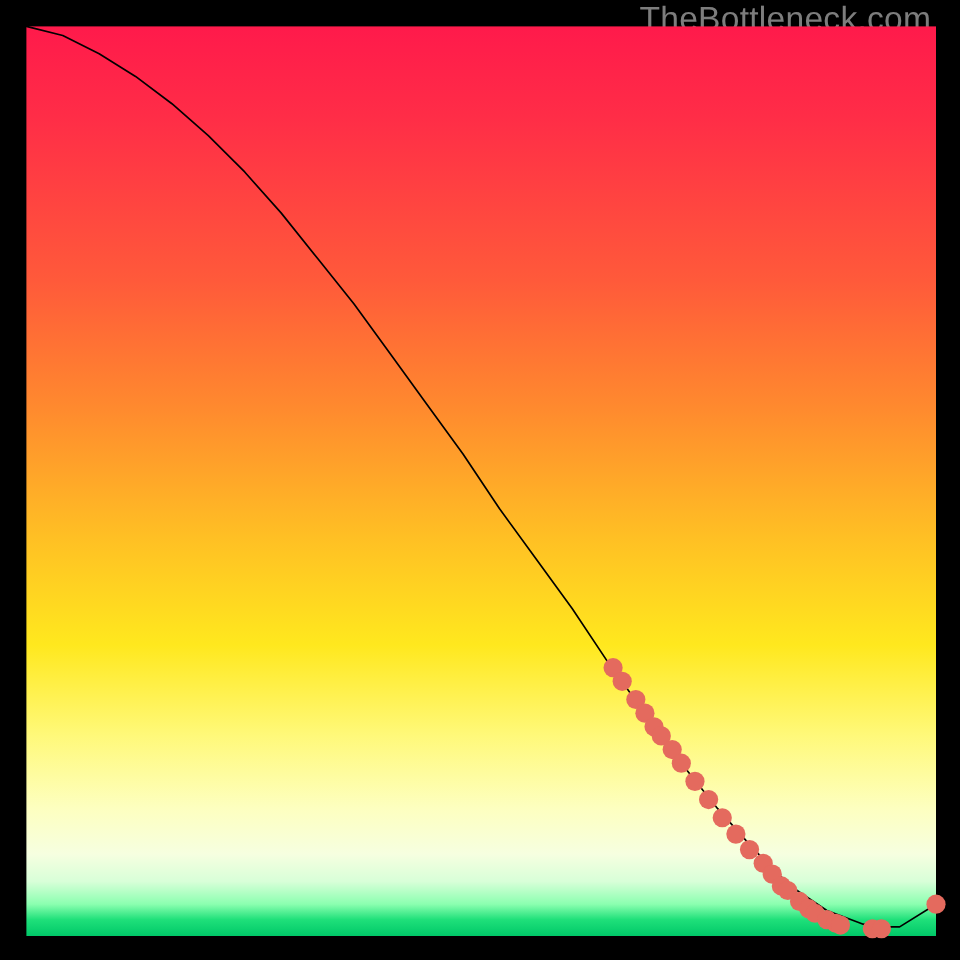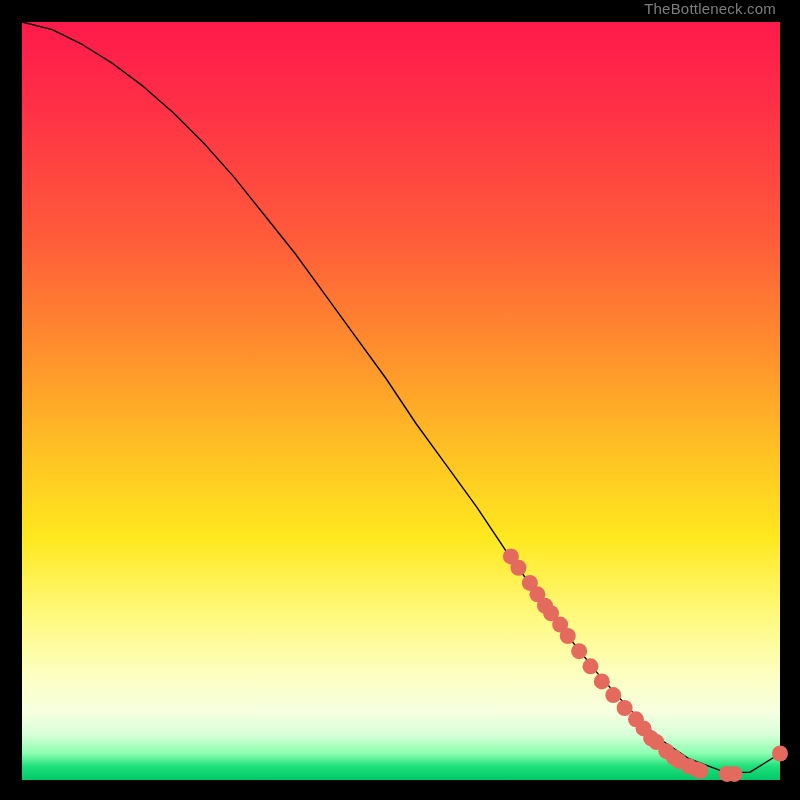--- a/index.html
+++ b/index.html
@@ -39,21 +39,21 @@
       #8bffb0 96.5%,
       #1fe07a 98.2%,
       #00c868 100%
     );
   }
   .watermark {
     position: absolute;
     top: 0px;
     right: 24px;
     color: #7d7d7d;
-    font-size: 15px;
+    font-size: 28px;
     font-weight: 400;
     letter-spacing: 0.2px;
     user-select: none;
   }
   svg.curve {
     position: absolute;
     left: 0;
     top: 0;
     width: 758px;
     height: 758px;

